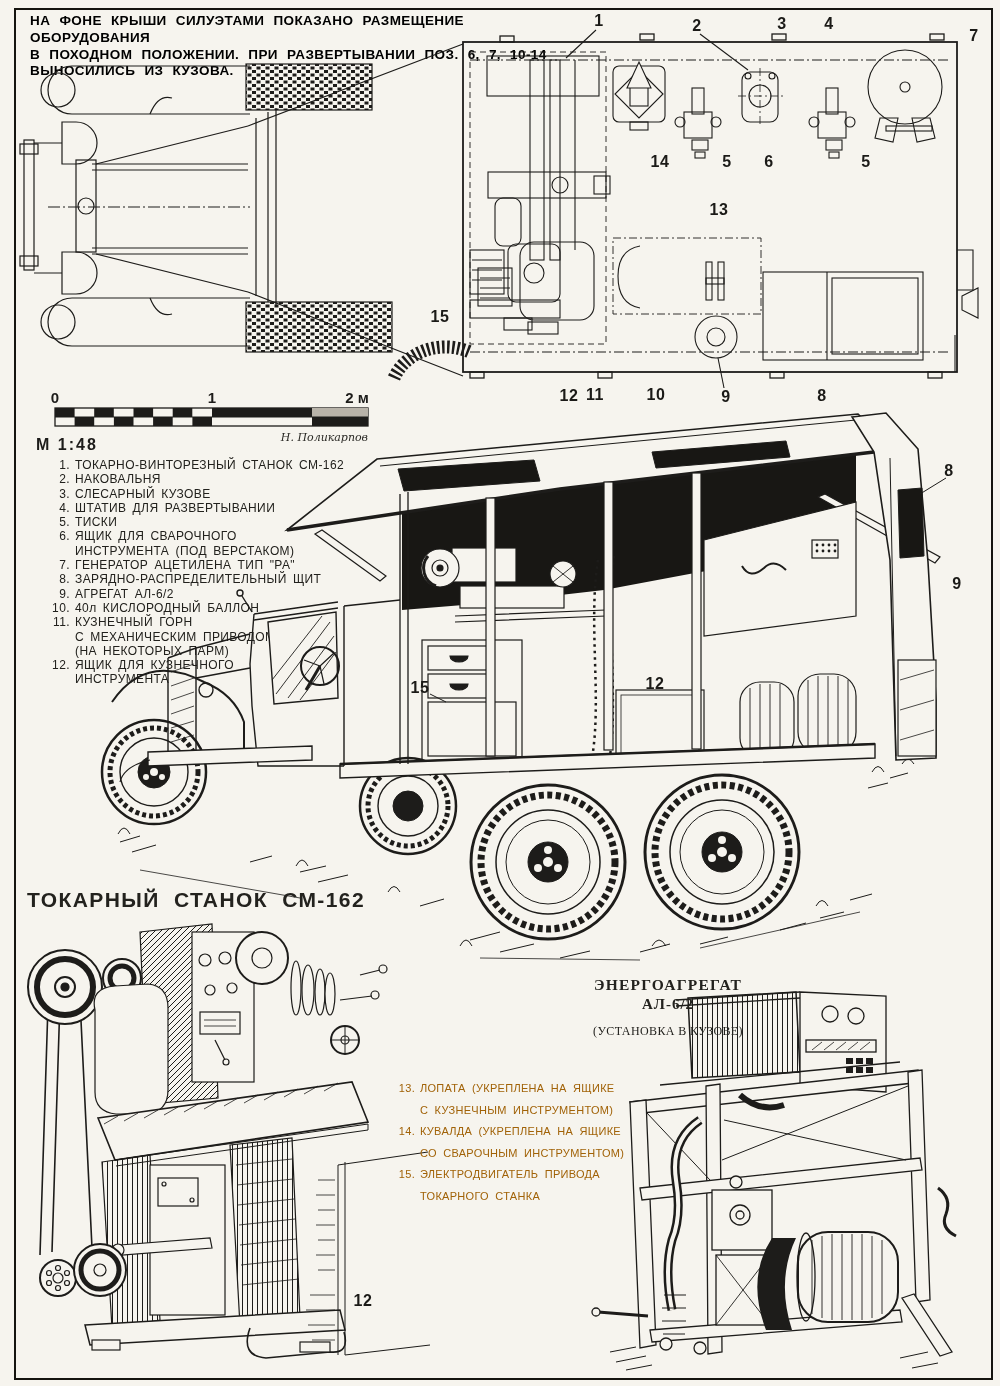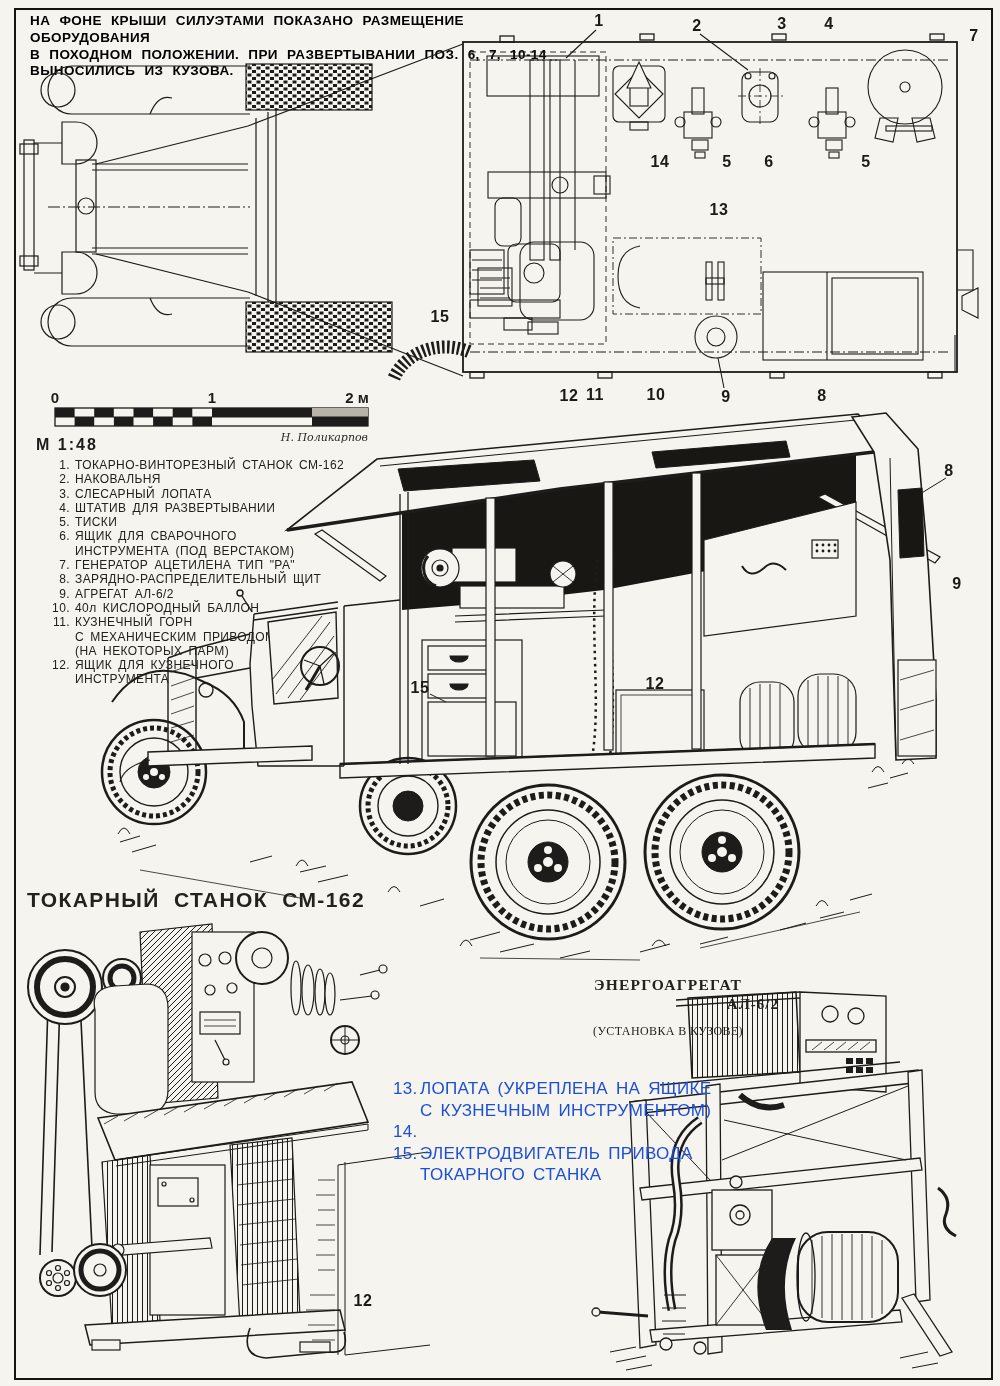--- a/index.html
+++ b/index.html
@@ -5,32 +5,32 @@
   html,body{margin:0;padding:0;}
   body{width:1000px;height:1386px;position:relative;background:#f6f4ee;overflow:hidden;
        font-family:"Liberation Sans",sans-serif;color:#1d1c1a;}
   .abs{position:absolute;}
   .frame{position:absolute;left:14px;top:8px;width:975px;height:1368px;
          border:2px solid #15140f;pointer-events:none;}
   .note{left:30px;top:13px;width:525px;font-size:13.5px;line-height:16.8px;
         font-weight:600;letter-spacing:.4px;word-spacing:5px;white-space:pre-line;color:#000000;}
   .legend{left:48px;top:458px;width:340px;font-size:12px;line-height:14.3px;
           letter-spacing:.4px;word-spacing:2.5px;color:#22211d;}
-  .legend2{left:393px;top:1078px;width:340px;font-size:17px;line-height:21.6px;
-           letter-spacing:.3px;word-spacing:3px;color:#1d4ed8;}
+  .legend2{left:393px;top:1078px;width:340px;font-size:11px;line-height:21.6px;
+           letter-spacing:.3px;word-spacing:3px;color:#a16207;}
   .lg-item{display:flex;}
   .lg-num{flex:none;width:22px;text-align:right;margin-right:5px;}
   .lg-text{white-space:pre-line;}
   .co{position:absolute;transform:translate(-50%,-50%);font-size:16px;font-weight:600;
       color:#1b1a17;letter-spacing:.5px;}
   .title-lathe{left:27px;top:888px;font-size:21px;font-weight:600;letter-spacing:1.4px;
                word-spacing:7px;color:#23221e;}
   .title-unit{left:557px;top:976px;width:222px;text-align:center;color:#23221e;font-weight:600;font-family:Liberation Serif, serif;}
   .title-unit .l1{display:block;font-size:15.5px;letter-spacing:1.2px;}
-  .title-unit .l2{display:block;font-size:15px;letter-spacing:1px;margin-top:2px;text-align:right;}
+  .title-unit .l2{display:block;font-size:15px;letter-spacing:1px;margin-top:2px;}
   .title-unit .l3{display:block;font-size:12px;letter-spacing:.4px;margin-top:11px;font-weight:normal;}
   svg{overflow:visible;}
 </style>
 </head>
 <body>
 
 <div class="frame"></div>
 
 <div class="abs note">НА ФОНЕ КРЫШИ СИЛУЭТАМИ ПОКАЗАНО РАЗМЕЩЕНИЕ ОБОРУДОВАНИЯ
 В ПОХОДНОМ ПОЛОЖЕНИИ. ПРИ РАЗВЕРТЫВАНИИ ПОЗ. 6, 7, 10-14
@@ -190,21 +190,21 @@
   <div class="lg-item">
       <span class="lg-num">1.</span>
       <span class="lg-text">ТОКАРНО-ВИНТОРЕЗНЫЙ СТАНОК СМ-162</span>
     </div>
   <div class="lg-item">
       <span class="lg-num">2.</span>
       <span class="lg-text">НАКОВАЛЬНЯ</span>
     </div>
   <div class="lg-item">
       <span class="lg-num">3.</span>
-      <span class="lg-text">СЛЕСАРНЫЙ ЛОПАТА</span>
+      <span class="lg-text">СЛЕСАРНЫЙ КУЗОВЕ</span>
     </div>
   <div class="lg-item">
       <span class="lg-num">4.</span>
       <span class="lg-text">ШТАТИВ ДЛЯ РАЗВЕРТЫВАНИИ</span>
     </div>
   <div class="lg-item">
       <span class="lg-num">5.</span>
       <span class="lg-text">ТИСКИ</span>
     </div>
   <div class="lg-item">
@@ -548,20 +548,22 @@
 </div>
 
 <div class="abs legend2">
   <div class="lg-item">
       <span class="lg-num">13.</span>
       <span class="lg-text">ЛОПАТА (УКРЕПЛЕНА НА ЯЩИКЕ
 С КУЗНЕЧНЫМ ИНСТРУМЕНТОМ)</span>
     </div>
   <div class="lg-item">
       <span class="lg-num">14.</span>
+      <span class="lg-text">КУВАЛДА (УКРЕПЛЕНА НА ЯЩИКЕ
+СО СВАРОЧНЫМ ИНСТРУМЕНТОМ)</span>
     </div>
   <div class="lg-item">
       <span class="lg-num">15.</span>
       <span class="lg-text">ЭЛЕКТРОДВИГАТЕЛЬ ПРИВОДА
 ТОКАРНОГО СТАНКА</span>
     </div>
 </div>
 
 <div class="co" style="left:599px;top:21px">1</div>
 <div class="co" style="left:697px;top:26px">2</div>

